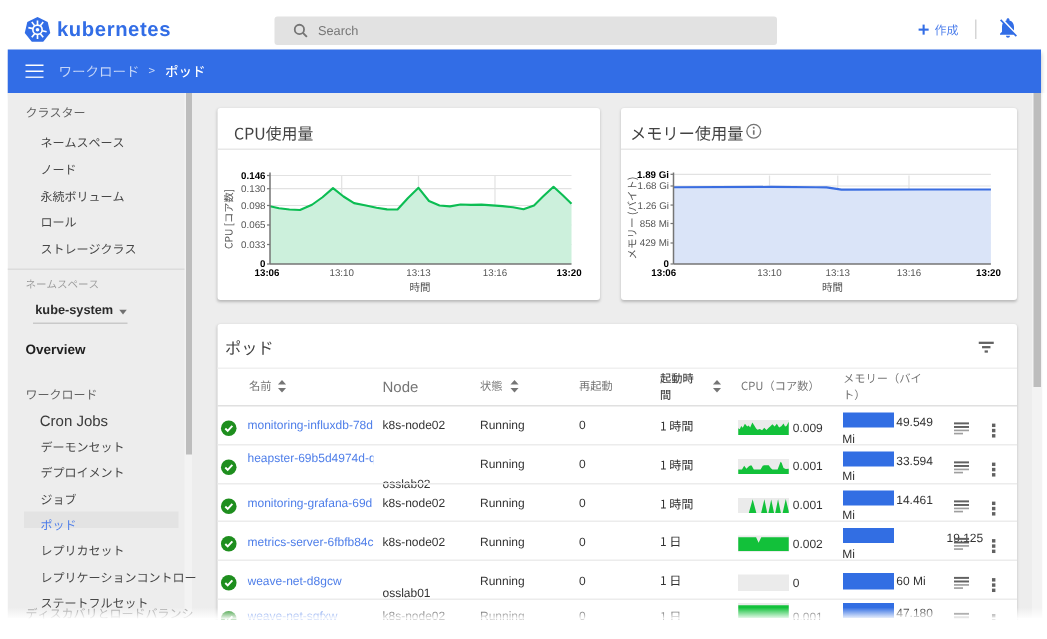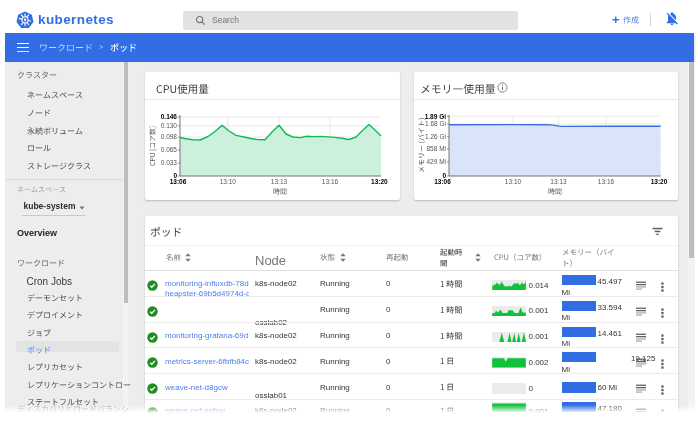--- a/index.html
+++ b/index.html
@@ -224,21 +224,21 @@
 <svg class="a t" style="left:149.5px;top:235.5px" width="1" height="1">
     <path d="M8.2 -8.0Q8.2 -7.7 8.3 -7.5Q8.5 -7.3 8.8 -7.3Q9.1 -7.3 9.3 -7.5Q9.5 -7.7 9.5 -8.0Q9.5 -8.3 9.3 -8.5Q9.1 -8.7 8.8 -8.7Q8.5 -8.7 8.3 -8.5Q8.2 -8.3 8.2 -8.0ZM7.7 -8.0Q7.7 -8.3 7.8 -8.6Q8.0 -8.8 8.2 -9.0Q8.5 -9.2 8.8 -9.2Q9.2 -9.2 9.4 -9.0Q9.7 -8.8 9.9 -8.6Q10.0 -8.3 10.0 -8.0Q10.0 -7.7 9.9 -7.4Q9.7 -7.1 9.4 -7.0Q9.2 -6.8 8.8 -6.8Q8.5 -6.8 8.2 -7.0Q8.0 -7.1 7.8 -7.4Q7.7 -7.7 7.7 -8.0ZM5.9 -8.3Q5.8 -8.2 5.8 -8.1Q5.8 -8.0 5.8 -7.8Q5.8 -7.7 5.8 -7.6Q5.8 -7.3 5.8 -6.9Q5.8 -6.5 5.8 -6.2Q5.8 -5.8 5.8 -5.6Q5.8 -5.3 5.8 -4.9Q5.8 -4.5 5.8 -4.0Q5.8 -3.5 5.8 -2.9Q5.8 -2.4 5.8 -1.9Q5.8 -1.4 5.8 -1.0Q5.8 -0.6 5.8 -0.4Q5.8 0.0 5.6 0.2Q5.4 0.5 4.9 0.5Q4.6 0.5 4.4 0.5Q4.1 0.4 3.8 0.4Q3.5 0.4 3.3 0.4L3.2 -0.5Q3.6 -0.4 3.9 -0.4Q4.3 -0.3 4.5 -0.3Q4.7 -0.3 4.8 -0.4Q4.9 -0.5 4.9 -0.8Q4.9 -0.9 4.9 -1.3Q4.9 -1.7 4.9 -2.1Q4.9 -2.6 4.9 -3.2Q4.9 -3.7 4.9 -4.2Q4.9 -4.7 4.9 -5.1Q4.9 -5.4 4.9 -5.6Q4.9 -5.7 4.9 -6.1Q4.9 -6.5 4.9 -6.9Q4.9 -7.3 4.9 -7.6Q4.9 -7.7 4.9 -8.0Q4.9 -8.2 4.8 -8.3ZM1.0 -6.5Q1.2 -6.5 1.4 -6.5Q1.7 -6.4 1.9 -6.4Q2.0 -6.4 2.4 -6.4Q2.8 -6.4 3.4 -6.4Q4.0 -6.4 4.6 -6.4Q5.3 -6.4 5.9 -6.4Q6.6 -6.4 7.1 -6.4Q7.7 -6.4 8.1 -6.4Q8.5 -6.4 8.6 -6.4Q8.8 -6.4 9.1 -6.5Q9.3 -6.5 9.5 -6.5V-5.6Q9.3 -5.6 9.1 -5.6Q8.8 -5.6 8.7 -5.6Q8.5 -5.6 8.1 -5.6Q7.7 -5.6 7.2 -5.6Q6.6 -5.6 5.9 -5.6Q5.3 -5.6 4.6 -5.6Q4.0 -5.6 3.4 -5.6Q2.9 -5.6 2.5 -5.6Q2.1 -5.6 1.9 -5.6Q1.7 -5.6 1.4 -5.6Q1.2 -5.6 1.0 -5.6ZM3.5 -4.0Q3.3 -3.6 3.0 -3.2Q2.8 -2.8 2.5 -2.4Q2.2 -2.0 1.9 -1.6Q1.6 -1.2 1.4 -1.0L0.7 -1.5Q0.9 -1.8 1.2 -2.1Q1.5 -2.4 1.8 -2.8Q2.1 -3.2 2.3 -3.6Q2.6 -4.0 2.7 -4.3ZM8.0 -4.3Q8.2 -4.1 8.5 -3.7Q8.7 -3.3 9.0 -2.9Q9.2 -2.5 9.5 -2.2Q9.7 -1.8 9.9 -1.5L9.1 -1.1Q8.9 -1.4 8.7 -1.8Q8.5 -2.2 8.2 -2.6Q8.0 -3.0 7.7 -3.3Q7.5 -3.7 7.3 -3.9Z M16.0 -6.2Q16.1 -6.1 16.2 -5.7Q16.3 -5.4 16.5 -5.1Q16.6 -4.7 16.7 -4.4Q16.8 -4.1 16.9 -3.9L16.1 -3.6Q16.0 -3.8 15.9 -4.1Q15.8 -4.4 15.7 -4.8Q15.6 -5.1 15.4 -5.5Q15.3 -5.8 15.2 -5.9ZM19.9 -5.6Q19.9 -5.4 19.8 -5.3Q19.8 -5.2 19.8 -5.1Q19.5 -4.2 19.2 -3.3Q18.8 -2.5 18.2 -1.8Q17.5 -0.8 16.6 -0.2Q15.6 0.5 14.7 0.8L14.0 0.1Q14.6 -0.1 15.3 -0.4Q15.9 -0.8 16.5 -1.2Q17.1 -1.7 17.5 -2.2Q17.9 -2.7 18.2 -3.3Q18.5 -3.9 18.7 -4.5Q18.9 -5.2 19.0 -5.9ZM13.5 -5.7Q13.6 -5.5 13.7 -5.2Q13.9 -4.9 14.0 -4.5Q14.1 -4.1 14.3 -3.8Q14.4 -3.4 14.5 -3.2L13.7 -2.9Q13.6 -3.1 13.5 -3.5Q13.4 -3.8 13.2 -4.2Q13.1 -4.6 12.9 -4.9Q12.8 -5.2 12.7 -5.4Z M28.7 -7.8Q28.8 -7.6 29.0 -7.3Q29.2 -7.0 29.4 -6.7Q29.5 -6.4 29.7 -6.1L29.1 -5.9Q28.9 -6.1 28.8 -6.4Q28.6 -6.7 28.4 -7.0Q28.3 -7.3 28.1 -7.5ZM30.0 -8.3Q30.1 -8.1 30.3 -7.8Q30.5 -7.6 30.7 -7.3Q30.9 -7.0 31.0 -6.7L30.4 -6.4Q30.3 -6.7 30.1 -7.0Q29.9 -7.3 29.8 -7.5Q29.6 -7.8 29.4 -8.0ZM24.9 -0.8Q24.9 -1.0 24.9 -1.4Q24.9 -1.9 24.9 -2.5Q24.9 -3.1 24.9 -3.8Q24.9 -4.5 24.9 -5.2Q24.9 -5.9 24.9 -6.4Q24.9 -6.9 24.9 -7.1Q24.9 -7.3 24.9 -7.6Q24.9 -8.0 24.8 -8.2H25.9Q25.8 -8.0 25.8 -7.7Q25.8 -7.3 25.8 -7.1Q25.8 -6.7 25.8 -6.1Q25.8 -5.5 25.8 -4.8Q25.8 -4.2 25.8 -3.5Q25.8 -2.9 25.8 -2.3Q25.8 -1.7 25.8 -1.3Q25.8 -0.9 25.8 -0.8Q25.8 -0.6 25.8 -0.4Q25.8 -0.2 25.8 0.1Q25.9 0.3 25.9 0.5H24.8Q24.9 0.2 24.9 -0.2Q24.9 -0.5 24.9 -0.8ZM25.6 -5.4Q26.1 -5.2 26.8 -5.0Q27.4 -4.8 28.1 -4.5Q28.8 -4.3 29.4 -4.0Q30.0 -3.8 30.4 -3.6L30.0 -2.6Q29.6 -2.9 29.0 -3.1Q28.4 -3.4 27.8 -3.6Q27.2 -3.9 26.6 -4.1Q26.0 -4.3 25.6 -4.4Z" fill="#424242"></path>
   </svg>
 <svg class="a t" style="left:166.0px;top:259.5px" width="1" height="1">
     <path d="M2.7 -0.2H6.4V0.3H2.7ZM2.5 -5.5H5.2V-5.0H2.5ZM2.8 -6.3 3.4 -6.2Q3.2 -5.7 2.8 -5.2Q2.4 -4.7 1.9 -4.3Q1.3 -3.8 0.7 -3.4Q0.6 -3.5 0.6 -3.6Q0.5 -3.7 0.4 -3.7Q0.3 -3.8 0.3 -3.9Q0.9 -4.2 1.4 -4.6Q1.9 -5.0 2.2 -5.5Q2.6 -5.9 2.8 -6.3ZM5.0 -5.5H5.1L5.3 -5.6L5.6 -5.4Q5.3 -4.5 4.7 -3.8Q4.2 -3.1 3.5 -2.6Q2.8 -2.0 2.1 -1.6Q1.3 -1.2 0.6 -0.9Q0.5 -1.0 0.5 -1.1Q0.4 -1.2 0.4 -1.3Q0.3 -1.4 0.2 -1.4Q1.0 -1.7 1.7 -2.0Q2.4 -2.4 3.1 -2.9Q3.7 -3.4 4.2 -4.1Q4.8 -4.7 5.0 -5.4ZM1.5 -4.2 2.0 -4.6Q2.3 -4.4 2.6 -4.1Q2.9 -3.9 3.2 -3.6Q3.4 -3.4 3.6 -3.1L3.2 -2.7Q3.0 -3.0 2.7 -3.2Q2.5 -3.5 2.2 -3.7Q1.8 -4.0 1.5 -4.2ZM6.1 -2.6H6.7V0.6H6.1ZM3.0 -2.6H6.4V-2.1H3.0V0.6H2.4V-2.1L2.9 -2.6Z M7.9 -5.1H14.6V-4.6H7.9ZM8.7 -2.7H10.8V-2.3H8.7ZM8.7 -1.5H10.8V-1.1H8.7ZM12.0 -3.9H12.6V-0.8H12.0ZM10.6 -3.9H11.1V-0.0Q11.1 0.2 11.1 0.3Q11.0 0.4 10.8 0.5Q10.7 0.5 10.4 0.6Q10.2 0.6 9.8 0.6Q9.8 0.5 9.7 0.3Q9.7 0.2 9.6 0.1Q9.9 0.1 10.1 0.1Q10.4 0.1 10.4 0.1Q10.5 0.1 10.5 0.0Q10.6 0.0 10.6 -0.1ZM13.5 -4.1H14.1V-0.1Q14.1 0.1 14.0 0.3Q14.0 0.4 13.8 0.5Q13.6 0.5 13.3 0.6Q13.0 0.6 12.6 0.6Q12.6 0.5 12.5 0.3Q12.5 0.1 12.4 0.0Q12.7 0.0 13.0 0.0Q13.3 0.0 13.4 0.0Q13.5 0.0 13.5 0.0Q13.5 -0.0 13.5 -0.1ZM9.1 -6.1 9.6 -6.3Q9.8 -6.1 10.0 -5.8Q10.2 -5.5 10.3 -5.3L9.8 -5.0Q9.7 -5.3 9.5 -5.6Q9.3 -5.9 9.1 -6.1ZM12.9 -6.3 13.5 -6.1Q13.3 -5.8 13.1 -5.4Q12.8 -5.1 12.6 -4.8L12.1 -5.0Q12.3 -5.2 12.4 -5.4Q12.6 -5.6 12.7 -5.9Q12.8 -6.1 12.9 -6.3ZM8.4 -3.9H10.7V-3.4H8.9V0.6H8.4Z" fill="#757575"></path>
   </svg>
 <svg class="a" style="left:185px;top:253px" width="6" height="9" viewBox="0 0 6 9">
  <polygon points="3,0.3 5.7,3.3 0.3,3.3" fill="#757575"></polygon>
  <polygon points="3,8.7 5.7,5.7 0.3,5.7" fill="#757575"></polygon>
   </svg>
-<div class="a" style="left:255px;top:253px;font-size:13px;color:#757575">Node</div>
+<div class="a" style="left:255px;top:253px;font-size:10px;color:#757575">Node</div>
 <svg class="a t" style="left:320.0px;top:259.5px" width="1" height="1">
     <path d="M2.7 -4.1H7.1V-3.5H2.7ZM5.0 -3.8Q5.2 -3.0 5.5 -2.2Q5.8 -1.4 6.2 -0.8Q6.7 -0.2 7.3 0.1Q7.2 0.2 7.1 0.3Q7.1 0.3 7.0 0.4Q6.9 0.5 6.9 0.6Q6.2 0.2 5.8 -0.5Q5.3 -1.1 5.0 -1.9Q4.7 -2.8 4.5 -3.7ZM5.6 -5.8 6.0 -6.0Q6.2 -5.8 6.3 -5.6Q6.5 -5.4 6.7 -5.2Q6.8 -4.9 6.9 -4.8L6.4 -4.5Q6.4 -4.6 6.2 -4.9Q6.1 -5.1 5.9 -5.4Q5.7 -5.6 5.6 -5.8ZM4.4 -6.3H5.0V-4.5Q5.0 -3.9 4.9 -3.3Q4.8 -2.6 4.6 -1.9Q4.4 -1.3 4.0 -0.6Q3.6 0.0 2.9 0.6Q2.8 0.5 2.7 0.4Q2.6 0.3 2.5 0.2Q3.1 -0.3 3.5 -0.9Q3.9 -1.5 4.1 -2.2Q4.3 -2.8 4.4 -3.4Q4.4 -4.0 4.4 -4.5ZM1.9 -6.3H2.4V0.6H1.9ZM0.4 -5.1 0.8 -5.3Q1.0 -5.1 1.2 -4.9Q1.4 -4.6 1.5 -4.4Q1.7 -4.1 1.8 -4.0L1.3 -3.6Q1.2 -3.8 1.1 -4.1Q0.9 -4.3 0.7 -4.6Q0.5 -4.8 0.4 -5.1ZM0.2 -1.5Q0.6 -1.7 1.0 -2.1Q1.5 -2.5 1.9 -3.0L2.2 -2.5Q1.8 -2.1 1.4 -1.7Q0.9 -1.3 0.6 -1.0Z M9.8 -1.1H10.3V-0.2Q10.3 -0.0 10.4 0.0Q10.5 0.1 10.8 0.1Q10.9 0.1 11.1 0.1Q11.3 0.1 11.5 0.1Q11.7 0.1 11.9 0.1Q12.1 0.1 12.2 0.1Q12.4 0.1 12.4 0.0Q12.5 -0.0 12.6 -0.2Q12.6 -0.3 12.6 -0.6Q12.7 -0.6 12.8 -0.5Q13.0 -0.5 13.1 -0.4Q13.1 -0.0 13.0 0.2Q12.9 0.4 12.7 0.4Q12.6 0.5 12.3 0.5Q12.2 0.5 12.1 0.5Q11.9 0.5 11.7 0.5Q11.5 0.5 11.3 0.5Q11.1 0.5 11.0 0.5Q10.8 0.5 10.8 0.5Q10.4 0.5 10.2 0.5Q9.9 0.4 9.9 0.3Q9.8 0.1 9.8 -0.1ZM10.4 -1.3 10.8 -1.6Q11.1 -1.4 11.5 -1.2Q11.8 -1.0 12.0 -0.8L11.6 -0.5Q11.5 -0.6 11.3 -0.7Q11.1 -0.9 10.9 -1.0Q10.7 -1.2 10.4 -1.3ZM12.9 -0.9 13.4 -1.2Q13.6 -1.0 13.9 -0.8Q14.2 -0.5 14.4 -0.3Q14.6 -0.1 14.7 0.2L14.2 0.5Q14.1 0.2 13.9 -0.0Q13.7 -0.2 13.4 -0.5Q13.2 -0.7 12.9 -0.9ZM8.8 -1.1 9.3 -0.9Q9.2 -0.5 8.9 -0.1Q8.7 0.2 8.2 0.5L7.8 0.2Q8.2 -0.0 8.5 -0.4Q8.7 -0.7 8.8 -1.1ZM8.3 -4.4H10.7V-4.0H8.8V-1.4H8.3ZM11.6 -6.2H12.1V-4.7Q12.1 -4.5 12.2 -4.5Q12.3 -4.4 12.5 -4.4Q12.6 -4.4 12.7 -4.4Q12.9 -4.4 13.1 -4.4Q13.3 -4.4 13.5 -4.4Q13.6 -4.4 13.7 -4.4Q13.9 -4.4 13.9 -4.5Q14.0 -4.5 14.0 -4.7Q14.1 -4.8 14.1 -5.1Q14.2 -5.0 14.3 -5.0Q14.4 -4.9 14.5 -4.9Q14.5 -4.5 14.4 -4.3Q14.4 -4.1 14.2 -4.1Q14.1 -4.0 13.8 -4.0Q13.7 -4.0 13.6 -4.0Q13.5 -4.0 13.3 -4.0Q13.1 -4.0 13.0 -4.0Q12.8 -4.0 12.7 -4.0Q12.5 -4.0 12.5 -4.0Q12.1 -4.0 11.9 -4.0Q11.7 -4.1 11.7 -4.2Q11.6 -4.4 11.6 -4.7ZM11.6 -3.8H12.1V-2.1Q12.1 -2.0 12.2 -1.9Q12.3 -1.9 12.5 -1.9Q12.6 -1.9 12.8 -1.9Q12.9 -1.9 13.1 -1.9Q13.3 -1.9 13.5 -1.9Q13.7 -1.9 13.8 -1.9Q13.9 -1.9 14.0 -1.9Q14.0 -2.0 14.1 -2.1Q14.1 -2.3 14.1 -2.5Q14.2 -2.5 14.3 -2.4Q14.5 -2.4 14.6 -2.4Q14.5 -2.0 14.5 -1.8Q14.4 -1.6 14.2 -1.5Q14.1 -1.4 13.8 -1.4Q13.8 -1.4 13.6 -1.4Q13.5 -1.4 13.3 -1.4Q13.1 -1.4 13.0 -1.4Q12.8 -1.4 12.7 -1.4Q12.5 -1.4 12.5 -1.4Q12.1 -1.4 11.9 -1.5Q11.7 -1.5 11.7 -1.7Q11.6 -1.8 11.6 -2.1ZM9.1 -6.3 9.7 -6.2Q9.4 -5.8 9.2 -5.5Q9.0 -5.1 8.8 -4.9L8.4 -5.1Q8.5 -5.2 8.6 -5.5Q8.8 -5.7 8.9 -5.9Q9.0 -6.1 9.1 -6.3ZM10.0 -5.7 10.4 -6.0Q10.6 -5.8 10.8 -5.6Q11.0 -5.4 11.2 -5.2Q11.3 -4.9 11.4 -4.8L11.0 -4.5Q10.9 -4.7 10.8 -4.9Q10.6 -5.1 10.4 -5.3Q10.2 -5.6 10.0 -5.7ZM13.7 -6.0 14.2 -5.7Q13.9 -5.6 13.5 -5.4Q13.1 -5.3 12.8 -5.2Q12.4 -5.1 12.0 -5.0Q12.0 -5.1 11.9 -5.2Q11.9 -5.3 11.8 -5.4Q12.2 -5.5 12.5 -5.6Q12.9 -5.7 13.2 -5.8Q13.5 -5.9 13.7 -6.0ZM13.8 -3.6 14.2 -3.2Q13.9 -3.1 13.6 -2.9Q13.2 -2.8 12.8 -2.7Q12.4 -2.6 12.0 -2.5Q12.0 -2.6 11.9 -2.7Q11.9 -2.8 11.8 -2.9Q12.2 -3.0 12.6 -3.1Q12.9 -3.2 13.3 -3.3Q13.6 -3.4 13.8 -3.6ZM10.5 -4.4H11.0V-2.0Q11.0 -1.8 10.9 -1.7Q10.9 -1.6 10.7 -1.5Q10.6 -1.5 10.4 -1.5Q10.2 -1.4 9.8 -1.4Q9.8 -1.5 9.8 -1.7Q9.7 -1.8 9.7 -1.9Q9.9 -1.9 10.1 -1.9Q10.3 -1.9 10.4 -1.9Q10.4 -1.9 10.4 -1.9Q10.5 -1.9 10.5 -2.0ZM7.9 -5.2Q8.5 -5.2 9.3 -5.2Q10.1 -5.3 10.9 -5.3L10.9 -4.9Q10.1 -4.8 9.3 -4.8Q8.5 -4.8 7.9 -4.7ZM8.6 -3.5H10.7V-3.2H8.6ZM8.6 -2.8H10.7V-2.4H8.6Z" fill="#757575"></path>
   </svg>
 <svg class="a" style="left:340px;top:253px" width="6" height="9" viewBox="0 0 6 9">
  <polygon points="3,0.3 5.7,3.3 0.3,3.3" fill="#757575"></polygon>
  <polygon points="3,8.7 5.7,5.7 0.3,5.7" fill="#757575"></polygon>
   </svg>
 <svg class="a t" style="left:386.0px;top:259.5px" width="1" height="1">
     <path d="M0.3 -1.7H7.2V-1.2H0.3ZM0.6 -5.8H6.9V-5.3H0.6ZM1.6 -3.2H6.0V-2.7H1.6ZM5.7 -4.6H6.3V-0.1Q6.3 0.2 6.2 0.3Q6.2 0.4 6.0 0.5Q5.8 0.6 5.5 0.6Q5.1 0.6 4.7 0.6Q4.6 0.5 4.6 0.3Q4.5 0.2 4.5 0.1Q4.7 0.1 4.9 0.1Q5.2 0.1 5.3 0.1Q5.5 0.1 5.6 0.1Q5.7 0.1 5.7 0.0Q5.7 -0.0 5.7 -0.1ZM1.2 -4.6H6.0V-4.1H1.7V0.6H1.2ZM3.4 -5.7H4.0V-1.5H3.4Z M8.1 -5.5H11.1V-4.9H8.1ZM11.8 -3.9H14.0V-3.4H11.8ZM7.9 -4.0H11.3V-3.5H7.9ZM9.7 -2.4H11.2V-1.9H9.7ZM9.3 -6.3H9.8V-3.7H9.3ZM9.4 -3.7H10.0V-0.2H9.4ZM11.5 -5.9H14.3V-3.2H13.7V-5.4H11.5ZM11.6 -3.9H12.2V-1.4Q12.2 -1.2 12.2 -1.2Q12.3 -1.1 12.6 -1.1Q12.6 -1.1 12.8 -1.1Q13.0 -1.1 13.2 -1.1Q13.4 -1.1 13.5 -1.1Q13.7 -1.1 13.8 -1.1Q14.0 -1.1 14.0 -1.2Q14.1 -1.3 14.2 -1.5Q14.2 -1.7 14.2 -2.2Q14.3 -2.1 14.4 -2.1Q14.5 -2.1 14.5 -2.0Q14.6 -2.0 14.7 -2.0Q14.7 -1.4 14.6 -1.1Q14.5 -0.8 14.3 -0.7Q14.2 -0.6 13.8 -0.6Q13.8 -0.6 13.7 -0.6Q13.5 -0.6 13.4 -0.6Q13.2 -0.6 13.0 -0.6Q12.8 -0.6 12.7 -0.6Q12.6 -0.6 12.5 -0.6Q12.2 -0.6 12.0 -0.7Q11.8 -0.8 11.7 -0.9Q11.6 -1.1 11.6 -1.4ZM8.7 -2.0Q8.8 -1.4 9.1 -1.1Q9.3 -0.7 9.7 -0.5Q10.0 -0.3 10.5 -0.2Q11.0 -0.1 11.7 -0.1Q11.7 -0.1 12.0 -0.1Q12.2 -0.1 12.5 -0.1Q12.8 -0.1 13.2 -0.1Q13.5 -0.1 13.8 -0.1Q14.2 -0.1 14.4 -0.1Q14.7 -0.1 14.8 -0.1Q14.7 -0.1 14.7 0.0Q14.6 0.1 14.6 0.2Q14.6 0.3 14.5 0.4H14.0H11.7Q10.9 0.4 10.3 0.3Q9.8 0.2 9.4 -0.0Q9.0 -0.3 8.7 -0.7Q8.4 -1.2 8.3 -1.9ZM8.2 -2.9 8.8 -2.9Q8.8 -2.1 8.7 -1.5Q8.6 -0.9 8.5 -0.3Q8.4 0.2 8.2 0.7Q8.1 0.6 8.0 0.6Q7.9 0.5 7.9 0.5Q7.8 0.4 7.7 0.4Q7.9 0.0 8.0 -0.5Q8.1 -1.0 8.2 -1.6Q8.2 -2.2 8.2 -2.9Z M15.5 -1.4H18.9V-1.0H15.5ZM15.3 -5.0H19.1V-4.6H15.3ZM16.9 -5.7H17.5V-0.2H16.9ZM15.3 -0.2Q15.8 -0.2 16.4 -0.3Q17.0 -0.3 17.6 -0.4Q18.3 -0.5 19.0 -0.5L19.0 -0.1Q18.3 -0.0 17.7 0.1Q17.0 0.1 16.5 0.2Q15.9 0.3 15.4 0.3ZM16.0 -2.8V-2.2H18.4V-2.8ZM16.0 -3.7V-3.2H18.4V-3.7ZM15.5 -4.1H18.9V-1.9H15.5ZM18.7 -6.2 18.9 -5.8Q18.5 -5.7 17.9 -5.6Q17.3 -5.5 16.7 -5.5Q16.1 -5.5 15.5 -5.4Q15.5 -5.5 15.5 -5.6Q15.4 -5.8 15.4 -5.9Q15.8 -5.9 16.3 -5.9Q16.7 -6.0 17.1 -6.0Q17.6 -6.0 18.0 -6.1Q18.4 -6.2 18.7 -6.2ZM19.0 -4.5H21.7V-4.0H19.0ZM21.5 -4.5H22.0Q22.0 -4.5 22.0 -4.5Q22.0 -4.4 22.0 -4.4Q22.0 -4.3 22.0 -4.3Q22.0 -3.1 22.0 -2.3Q21.9 -1.4 21.9 -0.9Q21.8 -0.4 21.8 -0.1Q21.7 0.2 21.6 0.3Q21.5 0.4 21.4 0.5Q21.3 0.5 21.1 0.6Q21.0 0.6 20.7 0.6Q20.5 0.6 20.2 0.6Q20.2 0.4 20.1 0.3Q20.1 0.1 20.0 0.0Q20.3 0.0 20.5 0.0Q20.8 0.1 20.9 0.1Q21.0 0.1 21.0 0.0Q21.1 0.0 21.1 -0.1Q21.2 -0.1 21.3 -0.4Q21.3 -0.7 21.4 -1.2Q21.4 -1.7 21.4 -2.5Q21.5 -3.3 21.5 -4.4ZM19.9 -6.2H20.5Q20.5 -5.3 20.4 -4.5Q20.4 -3.6 20.3 -2.9Q20.2 -2.1 20.1 -1.5Q19.9 -0.8 19.5 -0.3Q19.2 0.2 18.6 0.6Q18.6 0.6 18.5 0.5Q18.5 0.4 18.4 0.3Q18.3 0.3 18.2 0.2Q18.7 -0.1 19.1 -0.6Q19.4 -1.1 19.6 -1.7Q19.7 -2.4 19.8 -3.1Q19.9 -3.8 19.9 -4.6Q19.9 -5.4 19.9 -6.2Z" fill="#757575"></path>
   </svg>
@@ -271,41 +271,41 @@
 <div class="a" style="left:255px;top:279.4px;font-size:8px;color:#333;white-space:nowrap">k8s-node02</div>
 <div class="a" style="left:320px;top:279.4px;font-size:8px;color:#333;white-space:nowrap">Running</div>
 <div class="a" style="left:386px;top:279.4px;font-size:8px;color:#333;white-space:nowrap">0</div>
 <svg class="a t" style="left:440.0px;top:287.0px" width="1" height="1">
     <path d="M0.7 0.0V-0.6H2.0V-5.0H1.0V-5.5Q1.4 -5.5 1.7 -5.6Q1.9 -5.7 2.2 -5.9H2.7V-0.6H3.9V0.0Z M9.6 -5.8H13.6V-5.2H9.6ZM9.3 -4.2H13.9V-3.7H9.3ZM9.3 -2.8H13.9V-2.2H9.3ZM11.3 -6.7H11.9V-3.9H11.3ZM12.3 -3.8H12.9V-0.1Q12.9 0.2 12.9 0.3Q12.8 0.5 12.6 0.5Q12.4 0.6 12.1 0.6Q11.8 0.6 11.3 0.6Q11.3 0.5 11.2 0.3Q11.2 0.2 11.1 0.1Q11.5 0.1 11.8 0.1Q12.1 0.1 12.2 0.1Q12.3 0.1 12.3 0.0Q12.3 0.0 12.3 -0.1ZM9.8 -1.7 10.3 -2.0Q10.5 -1.8 10.7 -1.5Q10.9 -1.3 11.1 -1.0Q11.2 -0.8 11.3 -0.6L10.8 -0.3Q10.7 -0.5 10.6 -0.7Q10.4 -1.0 10.2 -1.2Q10.0 -1.5 9.8 -1.7ZM7.1 -6.2H9.1V-0.9H7.1V-1.5H8.6V-5.6H7.1ZM7.2 -3.9H8.8V-3.3H7.2ZM6.8 -6.2H7.4V-0.3H6.8Z M17.0 -1.8H19.4V-1.4H17.0ZM17.0 -3.0H19.7V-0.1H17.0V-0.6H19.1V-2.6H17.0ZM16.7 -3.0H17.3V0.3H16.7ZM15.3 -5.2H17.5V-4.8H15.3ZM18.9 -5.2H21.2V-4.8H18.9ZM21.0 -6.4H21.6V-0.2Q21.6 0.1 21.5 0.3Q21.4 0.4 21.2 0.5Q21.0 0.6 20.7 0.6Q20.4 0.6 19.9 0.6Q19.8 0.6 19.8 0.4Q19.8 0.3 19.7 0.2Q19.7 0.1 19.6 0.0Q19.9 0.0 20.1 0.0Q20.3 0.0 20.5 0.0Q20.7 0.0 20.8 0.0Q20.9 0.0 20.9 -0.0Q21.0 -0.1 21.0 -0.2ZM15.3 -6.4H17.9V-3.6H15.3V-4.1H17.3V-5.9H15.3ZM21.3 -6.4V-5.9H19.2V-4.1H21.3V-3.6H18.6V-6.4ZM15.0 -6.4H15.5V0.6H15.0Z" fill="#333"></path>
   </svg>
 <div class="a" style="left:492px;top:280.0px;width:34px;height:10.4px;background:#ebebeb"></div>
 <svg class="a" style="left:492px;top:280.0px" width="34" height="10.4" viewBox="0 0 34 10.5">
  <polygon points="0,10.5 0,5.5 1,6.3 2,4.0 3,5.3 4.5,2.6 6,4.4 7,3.7 8,5 9.5,1.6 11,4.0 12,5.8 13,6.6 14.5,6.1 16,6.9 17.5,5.3 19,6.7 20.5,5.2 21.5,4.4 23,2.8 24.5,4.4 26,2.6 27.5,5.0 29,4.2 30.5,2.4 31.5,4.4 32.5,4.0 34,1.2 34,10.5" fill="#12c13a"></polygon>
   </svg>
-<div class="a" style="left:528.5px;top:280.5px;font-size:8px;color:#333;white-space:nowrap">0.014</div>
+<div class="a" style="left:528.5px;top:280.5px;font-size:8px;color:#333;white-space:nowrap">0.009</div>
 <div class="a" style="left:561.5px;top:275.0px;width:34px;height:10px;background:#326ee3"></div>
-<div class="a" style="left:597.5px;top:277.0px;font-size:8px;color:#333;white-space:nowrap">45.497</div>
+<div class="a" style="left:597.5px;top:277.0px;font-size:8px;color:#333;white-space:nowrap">49.549</div>
 <div class="a" style="left:561.5px;top:287.5px;font-size:8px;color:#333;white-space:nowrap">Mi</div>
 <svg class="a" style="left:636px;top:281.0px" width="10" height="9" viewBox="0 0 10 9">
  <rect x="0" y="0.6" width="10" height="1.3" fill="#616161"></rect>
  <rect x="0" y="3.0" width="10" height="1.3" fill="#616161"></rect>
  <rect x="0" y="5.4" width="10" height="1.1" fill="#9e9e9e"></rect>
  <rect x="0" y="7.5" width="6" height="1.1" fill="#9e9e9e"></rect>
   </svg>
 <svg class="a" style="left:660.5px;top:282.0px" width="3" height="10" viewBox="0 0 3 10">
  <rect x="0.3" y="0.4" width="2.3" height="2.3" fill="#616161"></rect>
  <rect x="0.3" y="3.9" width="2.3" height="2.3" fill="#616161"></rect>
  <rect x="0.3" y="7.4" width="2.3" height="2.3" fill="#616161"></rect>
   </svg>
 <div class="a" style="left:145px;top:295.8px;width:533px;height:1px;background:#ececec"></div>
 <svg class="a" style="left:147.4px;top:305.8px" width="11" height="11" viewBox="0 0 11 11">
  <circle cx="5.5" cy="5.5" r="5.2" fill="#1e8e1e"></circle>
  <path d="M3.2,5.7 L4.8,7.3 L7.9,3.9" fill="none" stroke="#fff" stroke-width="1.3"></path>
   </svg>
-<div class="a" style="left:165px;top:289px;font-size:8px;color:#4e7ee9;white-space:nowrap;width:84px;overflow:hidden">heapster-69b5d4974d-q</div>
+<div class="a" style="left:165px;top:301px;font-size:8px;color:#4e7ee9;white-space:nowrap;width:84px;overflow:hidden">heapster-69b5d4974d-q</div>
 <div class="a" style="left:255px;top:318px;font-size:8px;color:#333;white-space:nowrap">osslab02</div>
 <div class="a" style="left:320px;top:305.2px;font-size:8px;color:#333;white-space:nowrap">Running</div>
 <div class="a" style="left:386px;top:305.2px;font-size:8px;color:#333;white-space:nowrap">0</div>
 <svg class="a t" style="left:440.0px;top:312.8px" width="1" height="1">
     <path d="M0.7 0.0V-0.6H2.0V-5.0H1.0V-5.5Q1.4 -5.5 1.7 -5.6Q1.9 -5.7 2.2 -5.9H2.7V-0.6H3.9V0.0Z M9.6 -5.8H13.6V-5.2H9.6ZM9.3 -4.2H13.9V-3.7H9.3ZM9.3 -2.8H13.9V-2.2H9.3ZM11.3 -6.7H11.9V-3.9H11.3ZM12.3 -3.8H12.9V-0.1Q12.9 0.2 12.9 0.3Q12.8 0.5 12.6 0.5Q12.4 0.6 12.1 0.6Q11.8 0.6 11.3 0.6Q11.3 0.5 11.2 0.3Q11.2 0.2 11.1 0.1Q11.5 0.1 11.8 0.1Q12.1 0.1 12.2 0.1Q12.3 0.1 12.3 0.0Q12.3 0.0 12.3 -0.1ZM9.8 -1.7 10.3 -2.0Q10.5 -1.8 10.7 -1.5Q10.9 -1.3 11.1 -1.0Q11.2 -0.8 11.3 -0.6L10.8 -0.3Q10.7 -0.5 10.6 -0.7Q10.4 -1.0 10.2 -1.2Q10.0 -1.5 9.8 -1.7ZM7.1 -6.2H9.1V-0.9H7.1V-1.5H8.6V-5.6H7.1ZM7.2 -3.9H8.8V-3.3H7.2ZM6.8 -6.2H7.4V-0.3H6.8Z M17.0 -1.8H19.4V-1.4H17.0ZM17.0 -3.0H19.7V-0.1H17.0V-0.6H19.1V-2.6H17.0ZM16.7 -3.0H17.3V0.3H16.7ZM15.3 -5.2H17.5V-4.8H15.3ZM18.9 -5.2H21.2V-4.8H18.9ZM21.0 -6.4H21.6V-0.2Q21.6 0.1 21.5 0.3Q21.4 0.4 21.2 0.5Q21.0 0.6 20.7 0.6Q20.4 0.6 19.9 0.6Q19.8 0.6 19.8 0.4Q19.8 0.3 19.7 0.2Q19.7 0.1 19.6 0.0Q19.9 0.0 20.1 0.0Q20.3 0.0 20.5 0.0Q20.7 0.0 20.8 0.0Q20.9 0.0 20.9 -0.0Q21.0 -0.1 21.0 -0.2ZM15.3 -6.4H17.9V-3.6H15.3V-4.1H17.3V-5.9H15.3ZM21.3 -6.4V-5.9H19.2V-4.1H21.3V-3.6H18.6V-6.4ZM15.0 -6.4H15.5V0.6H15.0Z" fill="#333"></path>
   </svg>
 <div class="a" style="left:492px;top:305.8px;width:34px;height:10.4px;background:#ebebeb"></div>
 <svg class="a" style="left:492px;top:305.8px" width="34" height="10.4" viewBox="0 0 34 10.5">
  <polygon points="0,10.5 0,7 2.5,7 4,4.5 5.5,6.5 7,5 8,4.3 9,4.4 10,6.2 10.5,7 15,7 16.5,4.6 17.5,4.2 20.5,4.2 22,6.3 23,7 26.5,7 28.5,1.8 29.2,2.6 30.5,6 32,6.8 34,6.5 34,10.5" fill="#12c13a"></polygon>
   </svg>

